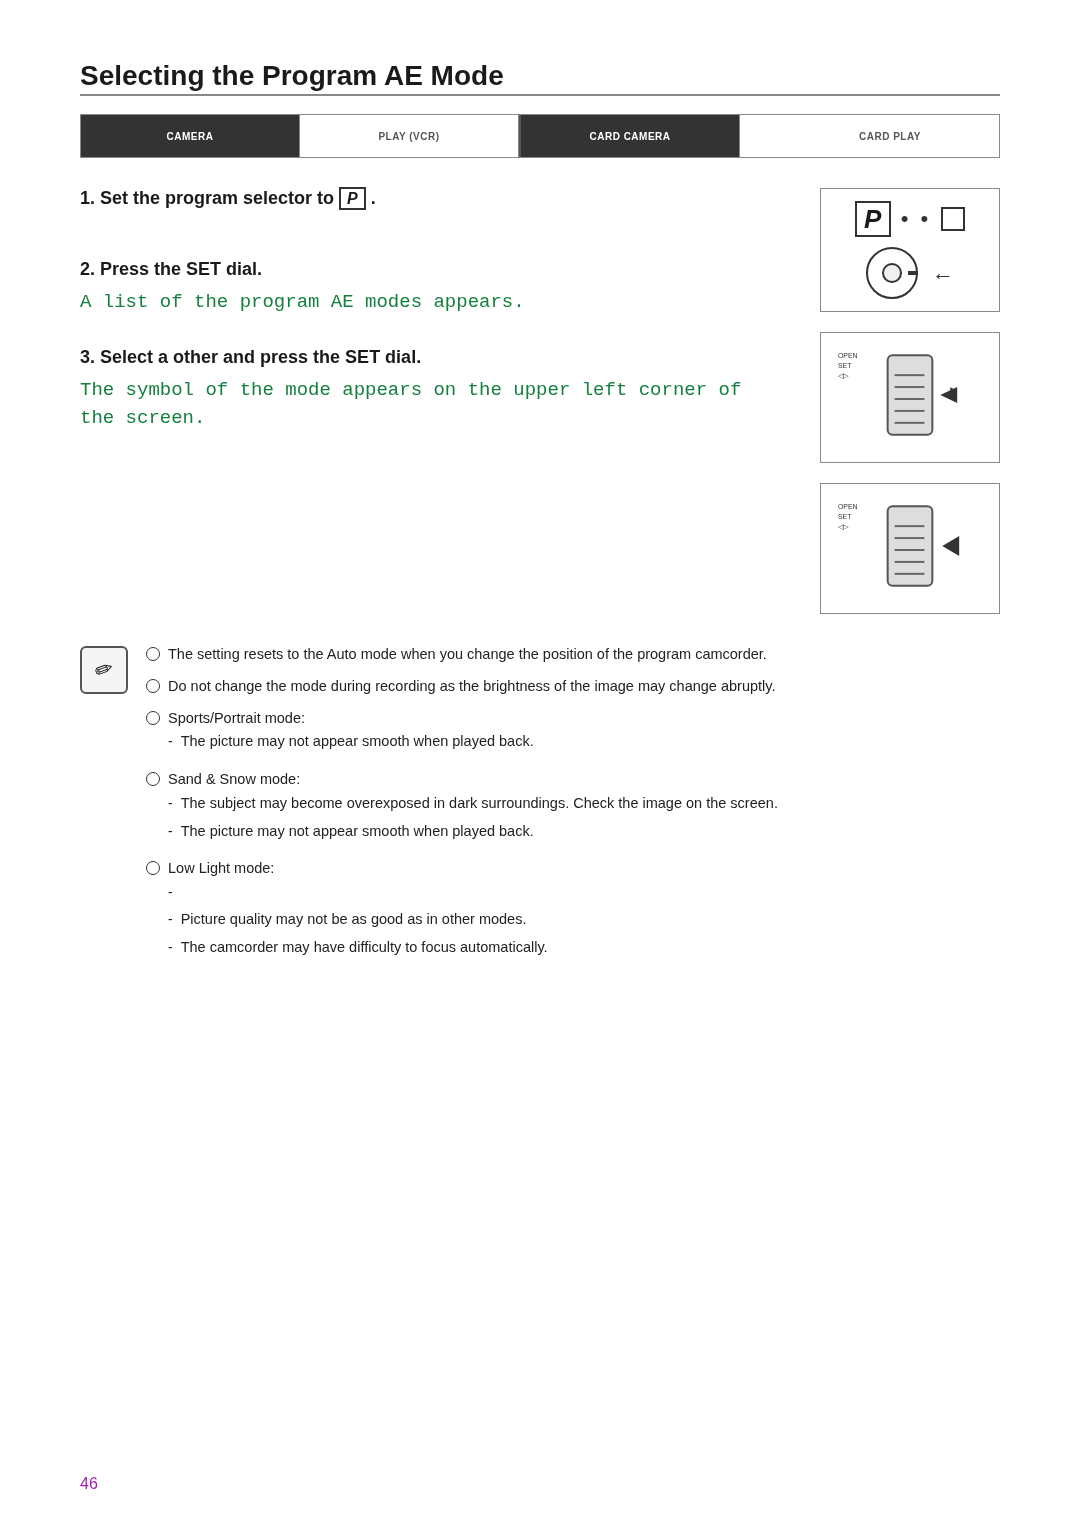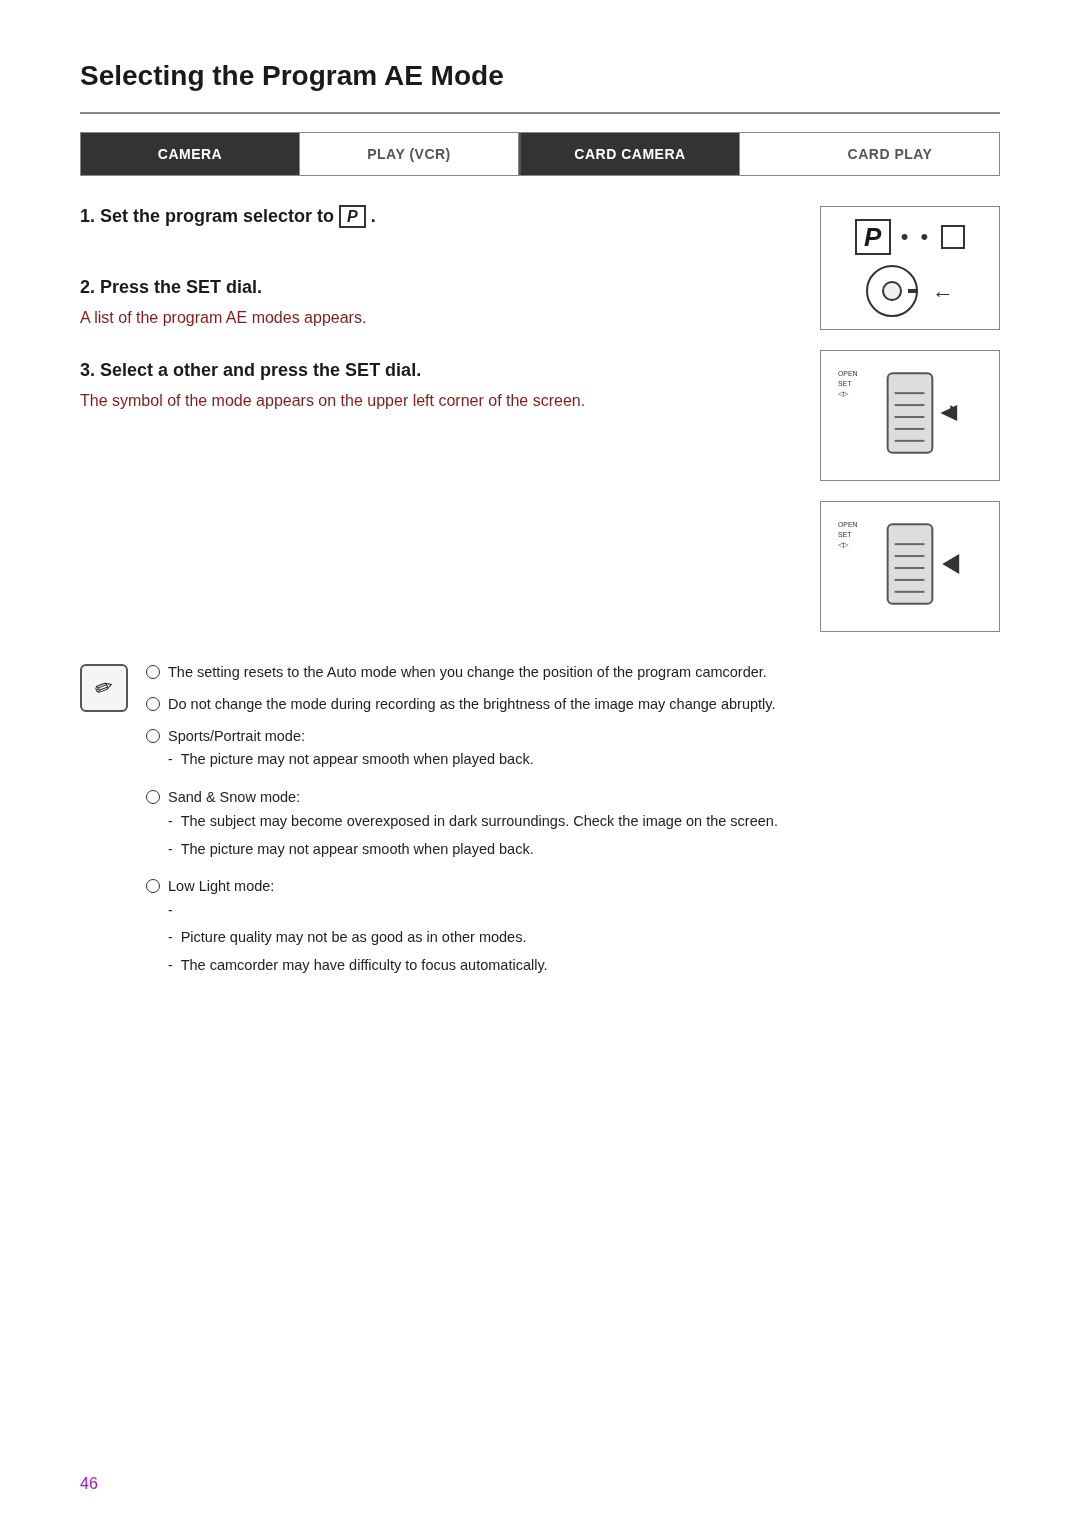--- a/index.html
+++ b/index.html
@@ -16,40 +16,40 @@
     .page-container {
       padding: 60px 80px 60px 80px;
       max-width: 1080px;
     }
 
     .page-title {
       font-size: 28px;
       font-weight: bold;
       color: #1a1a1a;
       border-bottom: 2px solid #888;
-      padding-bottom: 20px;
+      padding-bottom: 2px;
       margin-bottom: 18px;
     }
 
     
     .tab-bar {
       display: flex;
       align-items: center;
       border: 1px solid #888;
       margin-bottom: 30px;
       height: 44px;
     }
 
     .tab-item {
       flex: 1;
       display: flex;
       align-items: center;
       justify-content: center;
       height: 100%;
-      font-size: 14px;
+      font-size: 10px;
       font-weight: bold;
       letter-spacing: 0.5px;
       border-right: 1px solid #888;
       color: #555;
     }
 
     .tab-item:last-child {
       border-right: none;
       margin-left: 41px;
     }
@@ -90,23 +90,24 @@
     }
 
     .step-title {
       font-size: 18px;
       font-weight: bold;
       margin-bottom: 8px;
       color: #1a1a1a;
     }
 
     .step-text {
-      font-size: 16px;
-      color: #7f1d1d;
+      font-size: 19px;
+      color: #15803d;
       line-height: 1.5;
+      font-family: Liberation Mono, monospace;
     }
 
     
     .step1 {
       margin-bottom: 50px;
     }
 
     
     .diagram-box {
       border: 1.5px solid #888;

